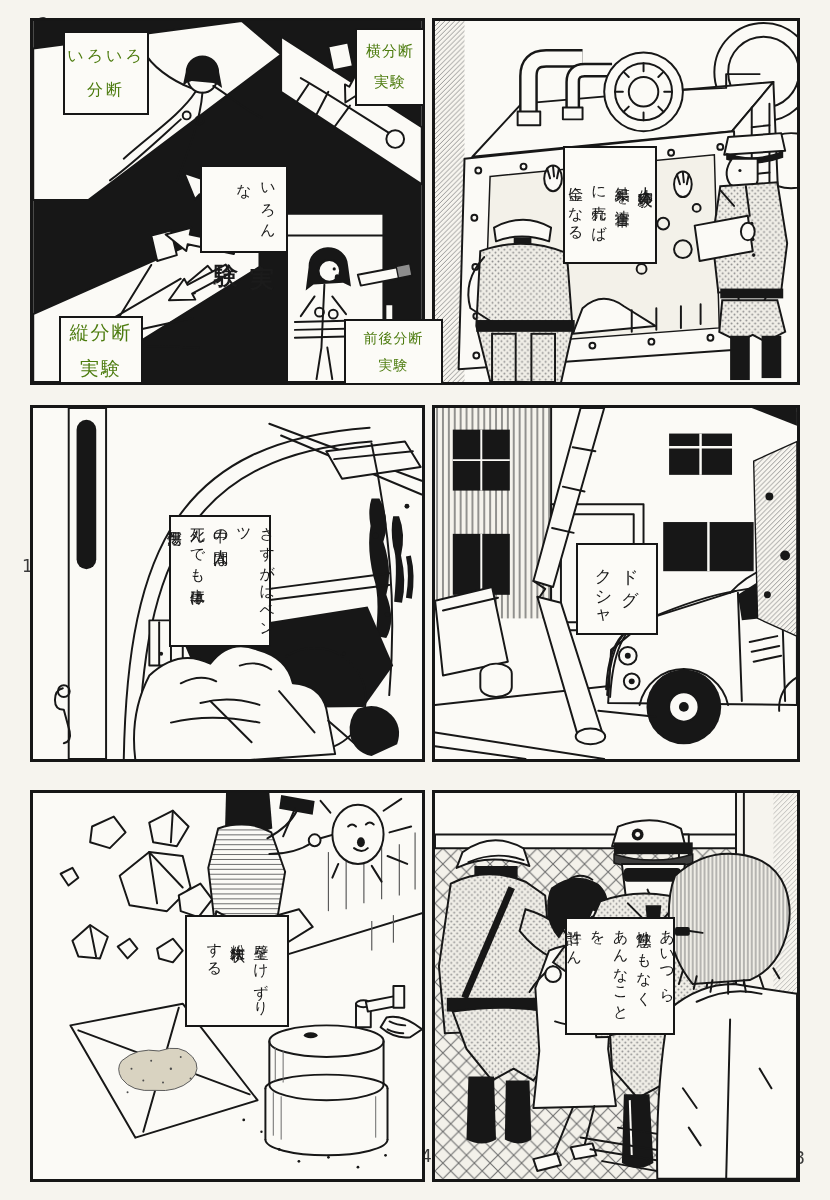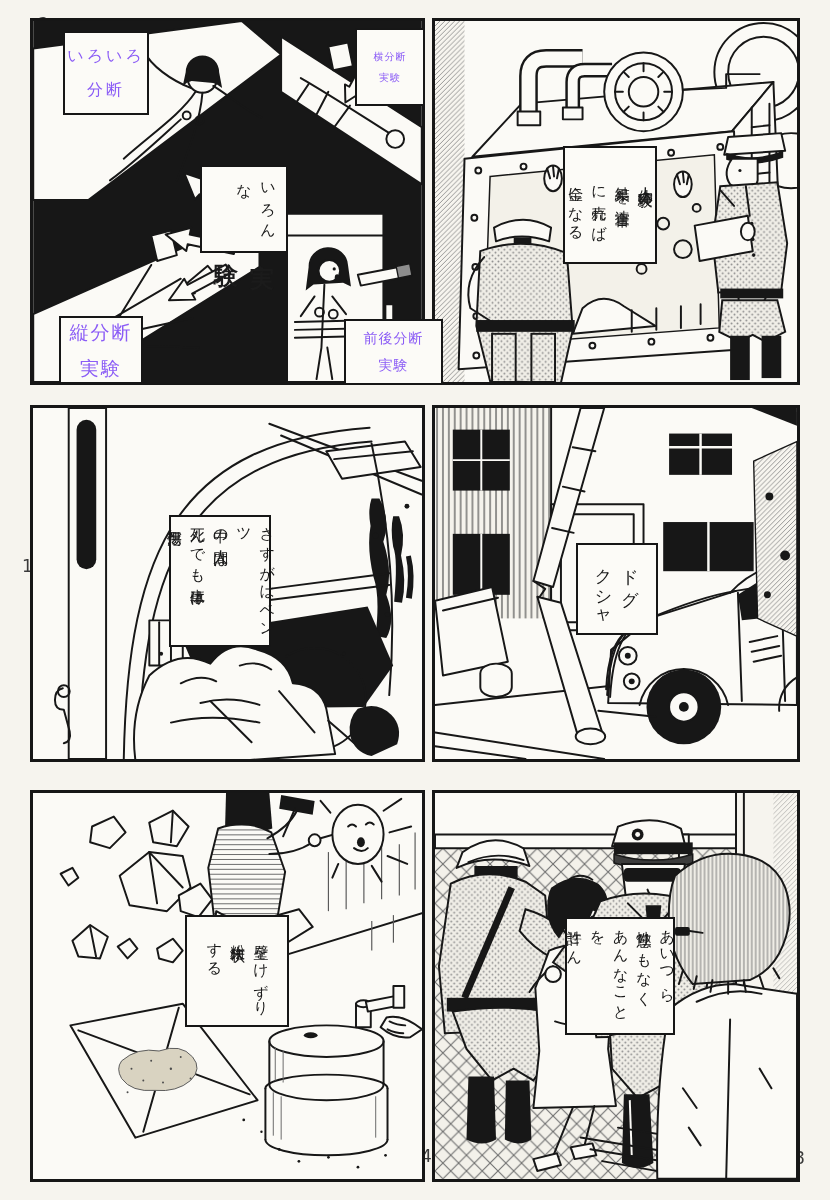--- a/index.html
+++ b/index.html
@@ -25,21 +25,21 @@
     box-sizing:border-box;display:flex;align-items:center;justify-content:center;
     z-index:5;
   }
   .vtext{
     writing-mode:vertical-rl;text-orientation:upright;
     white-space:pre-line;font-size:15px;line-height:1.55;
     letter-spacing:2px;color:#181818;
   }
   .htext{
     white-space:pre-line;font-size:16px;line-height:2.1;
-    letter-spacing:3px;text-align:center;color:#8b5cf6;
+    letter-spacing:3px;text-align:center;color:#4d7c0f;
   }
   .center-exp{writing-mode:vertical-rl;text-orientation:upright;display:flex;}
   .center-exp span{display:block;}
   .center-exp .sub{font-size:15px;letter-spacing:3px;line-height:1.6;margin-top:6px;}
   .center-exp .main{font-size:24px;font-weight:bold;letter-spacing:4px;line-height:1.5;margin-top:10px;}
   
   .ln{stroke:#171717;fill:none;stroke-width:2;stroke-linecap:round;stroke-linejoin:round;}
   .pf{fill:#fbfaf6;stroke:#171717;stroke-width:2;stroke-linejoin:round;}
   .ink{fill:#171717;stroke:none;}
 </style>
@@ -154,21 +154,21 @@
           <polygon class="pf" points="0,-5 44,-5 44,-12 68,0 44,12 44,5 0,5" stroke-width="2"></polygon>
         </g>
       </g>
     </svg>
 
     <div class="cap" style="left:30px;top:10px;width:86px;height:84px">
       <div class="htext">いろいろ
 分断</div>
     </div>
     <div class="cap" style="left:322px;top:7px;width:70px;height:78px">
-      <div class="htext" style="font-size:10px;letter-spacing:1px">横分断
+      <div class="htext" style="font-size:15px;letter-spacing:1px">横分断
 実験</div>
     </div>
     <div class="cap" style="left:167px;top:144px;width:88px;height:88px">
       <div class="center-exp">
         <span class="sub">いろんな</span>
         <span class="main">実験</span>
       </div>
     </div>
     <div class="cap" style="left:26px;top:295px;width:84px;height:68px">
       <div class="htext" style="font-size:19px;line-height:1.9;letter-spacing:2px">縦分断

